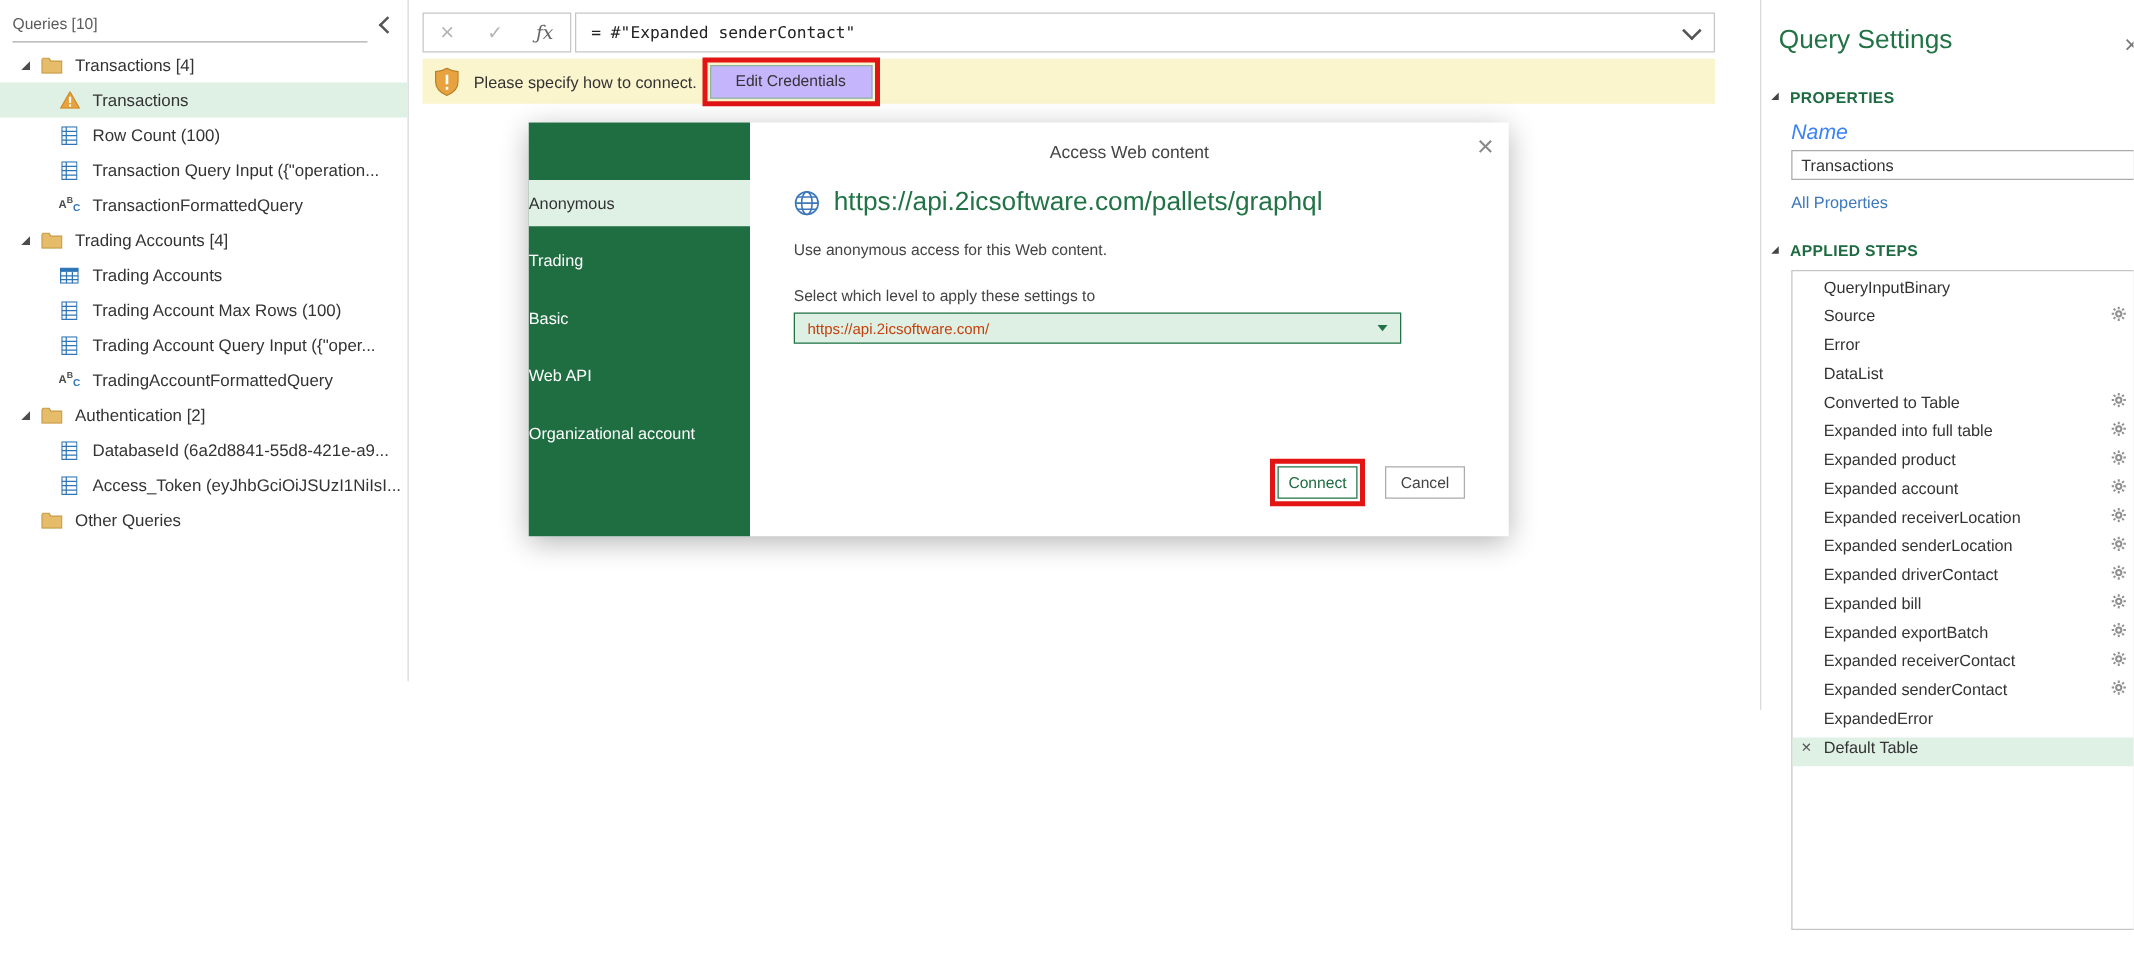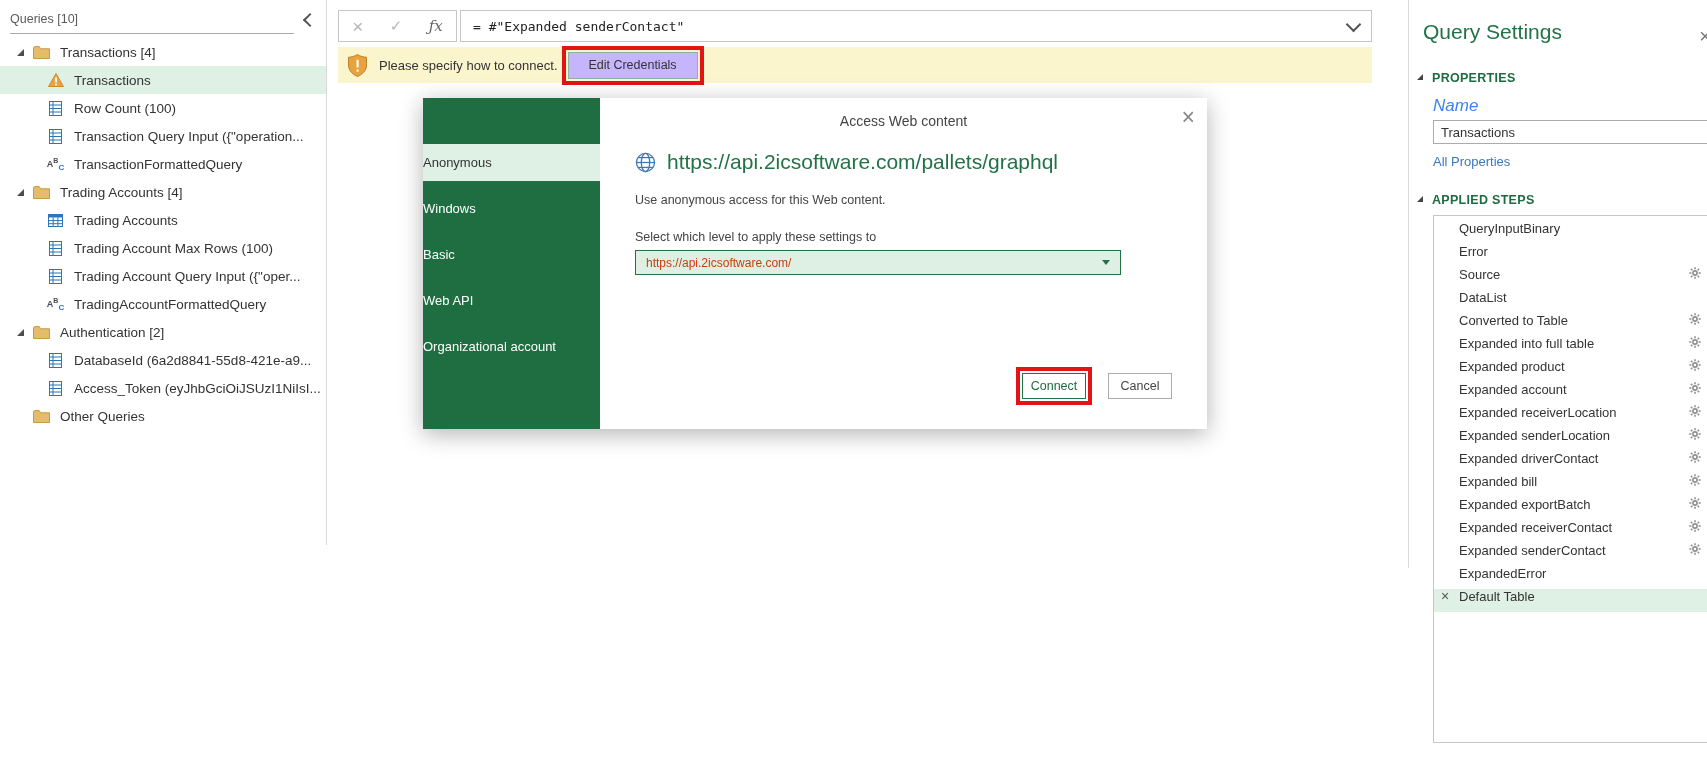--- a/index.html
+++ b/index.html
@@ -253,21 +253,21 @@
       </svg>
       <span class="warn-msg">Please specify how to connect.</span>
       <span class="red-box">
         <button class="btn-credentials">Edit Credentials</button>
       </span>
     </div>
 
     <div class="dialog" style="left:95px;">
       <aside class="dialog-tabs" id="dialog-tabs">
           <div class="auth-tab selected">Anonymous</div>
-          <div class="auth-tab">Windows</div>
+          <div class="auth-tab">Trading</div>
           <div class="auth-tab">Basic</div>
           <div class="auth-tab">Web API</div>
           <div class="auth-tab">Organizational account</div>
         </aside>
       <section class="dialog-body">
         <div class="dialog-title">Access Web content</div>
         <span class="dialog-close">×</span>
         <div class="url-row">
           <svg width="21" height="21" viewBox="0 0 20 20">
             <g fill="none" stroke="#3c77b9" stroke-width="1.2">
@@ -311,39 +311,39 @@
 
     <div class="section-hdr hdr-steps">
       <span class="sec-arrow"></span>
       <span>APPLIED STEPS</span>
     </div>
     <div class="steps-box" id="steps-list">
         <div class="step-row">
           <span>QueryInputBinary</span>
         </div>
         <div class="step-row">
+          <span>Source</span>
+          <span class="step-gear">
+            <svg width="12" height="12" viewBox="0 0 12 12">
+              <g stroke="#8f8f8f" stroke-width="1.6" fill="none">
+                <circle cx="6" cy="6" r="2.1"></circle>
+                <line x1="6" y1="0.3" x2="6" y2="2.3"></line>
+                <line x1="6" y1="9.7" x2="6" y2="11.7"></line>
+                <line x1="0.3" y1="6" x2="2.3" y2="6"></line>
+                <line x1="9.7" y1="6" x2="11.7" y2="6"></line>
+                <line x1="1.9" y1="1.9" x2="3.3" y2="3.3"></line>
+                <line x1="8.7" y1="8.7" x2="10.1" y2="10.1"></line>
+                <line x1="10.1" y1="1.9" x2="8.7" y2="3.3"></line>
+                <line x1="1.9" y1="10.1" x2="3.3" y2="8.7"></line>
+              </g>
+            </svg>
+          </span>
+        </div>
+        <div class="step-row">
           <span>Error</span>
-        </div>
-        <div class="step-row">
-          <span>Source</span>
-          <span class="step-gear">
-            <svg width="12" height="12" viewBox="0 0 12 12">
-              <g stroke="#8f8f8f" stroke-width="1.6" fill="none">
-                <circle cx="6" cy="6" r="2.1"></circle>
-                <line x1="6" y1="0.3" x2="6" y2="2.3"></line>
-                <line x1="6" y1="9.7" x2="6" y2="11.7"></line>
-                <line x1="0.3" y1="6" x2="2.3" y2="6"></line>
-                <line x1="9.7" y1="6" x2="11.7" y2="6"></line>
-                <line x1="1.9" y1="1.9" x2="3.3" y2="3.3"></line>
-                <line x1="8.7" y1="8.7" x2="10.1" y2="10.1"></line>
-                <line x1="10.1" y1="1.9" x2="8.7" y2="3.3"></line>
-                <line x1="1.9" y1="10.1" x2="3.3" y2="8.7"></line>
-              </g>
-            </svg>
-          </span>
         </div>
         <div class="step-row">
           <span>DataList</span>
         </div>
         <div class="step-row">
           <span>Converted to Table</span>
           <span class="step-gear">
             <svg width="12" height="12" viewBox="0 0 12 12">
               <g stroke="#8f8f8f" stroke-width="1.6" fill="none">
                 <circle cx="6" cy="6" r="2.1"></circle>

